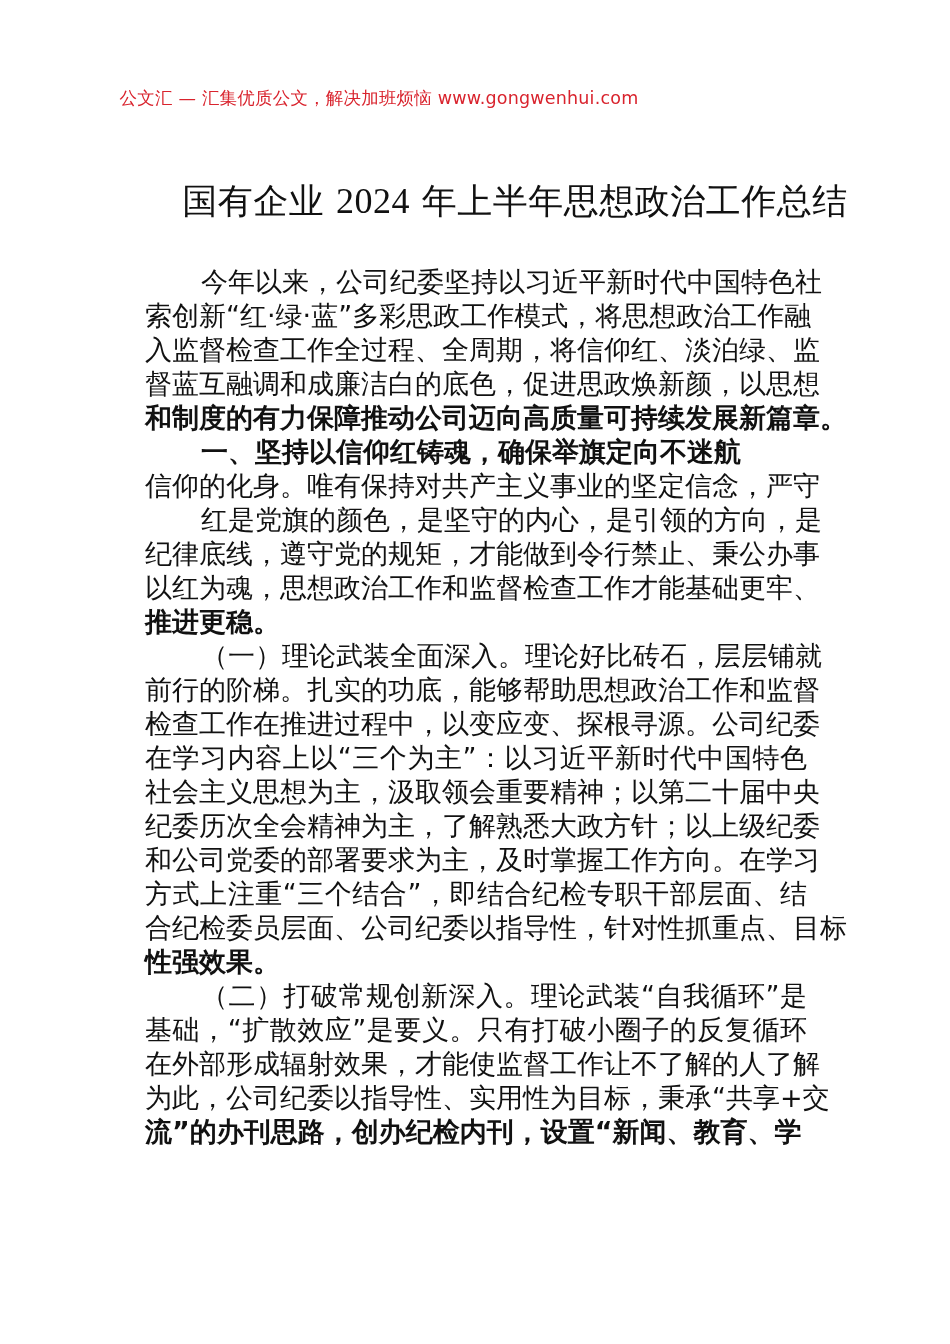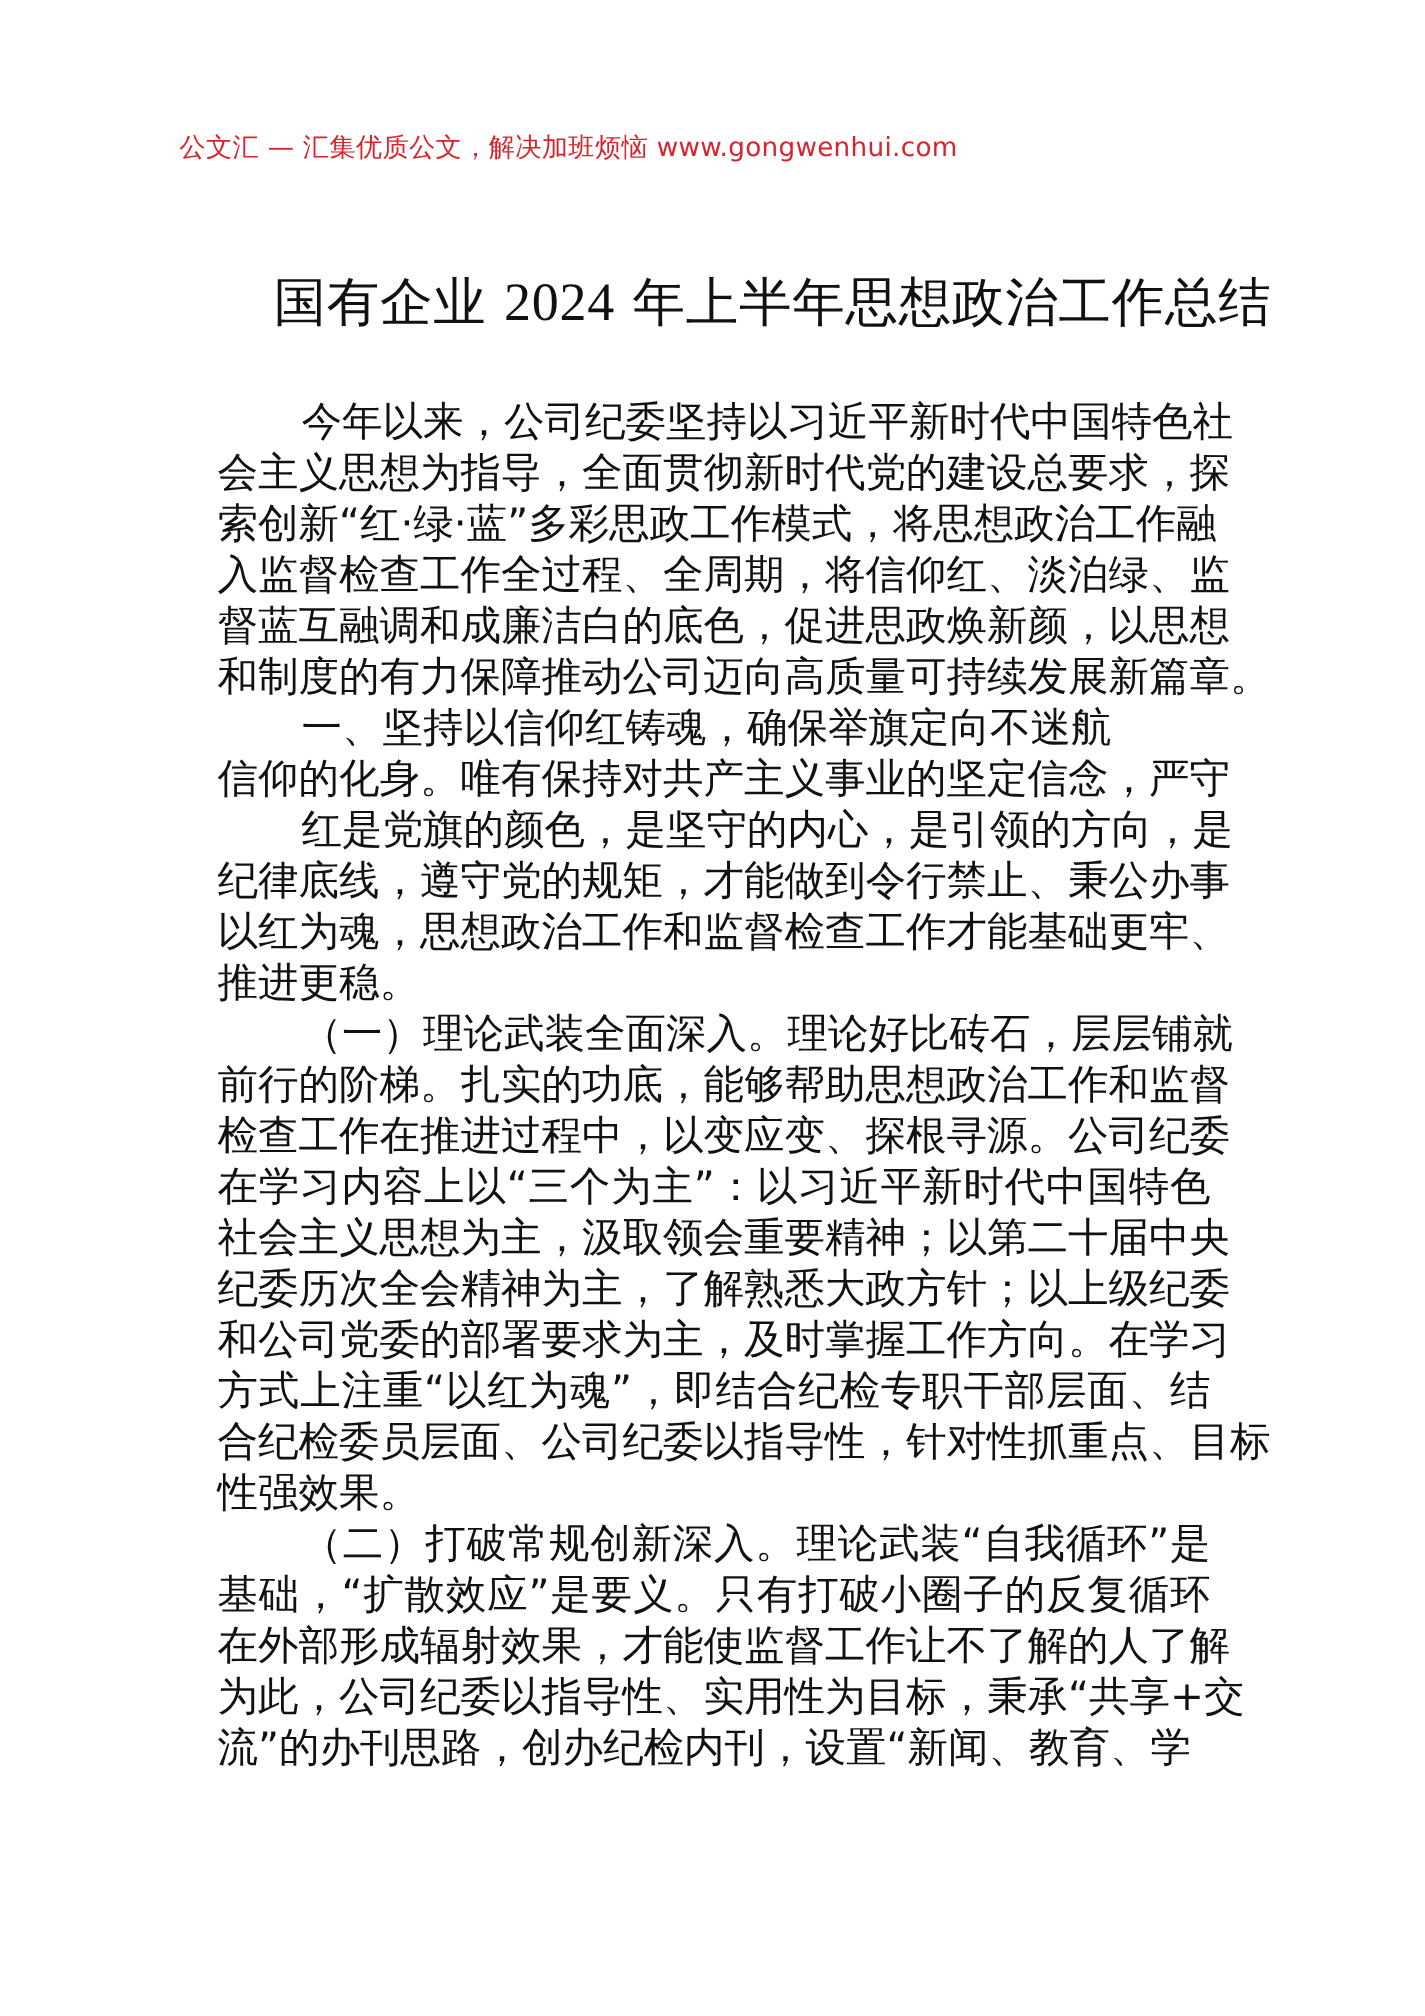--- a/index.html
+++ b/index.html
@@ -7,39 +7,38 @@
          font-family: "DejaVu Sans", "Liberation Sans", sans-serif; color: #000; }
   .header { position: absolute; top: 86px; left: 0; width: 758px; text-align: center;
             font-size: 17.5px; color: #d9232d; letter-spacing: 0.2px; }
   .title { position: absolute; top: 178px; left: 0; width: 950px; text-align: center;
            font-family: "DejaVu Sans", "Liberation Sans", sans-serif;
            font-size: 35px; color: #111; letter-spacing: 0.5px; padding-left: 40px; }
   .title .num { font-family: "Liberation Serif", "DejaVu Serif", serif; font-size: 36px; }
   .body { position: absolute; top: 265px; left: 145px; width: 662px; }
   .line { height: 34px; line-height: 34px; font-size: 27px; white-space: nowrap;
           text-align: justify; text-align-last: justify; color: #111; }
-  .line.last { text-align-last: left; }
+  .line.last { text-align-last: left; font-weight: bold; }
   .line.indent { padding-left: 56px; }
   .line.heading { text-align-last: left; font-family: "DejaVu Serif", "Liberation Serif", serif; }
 </style>
 </head>
 <body>
 
 <div class="header">公文汇 — 汇集优质公文，解决加班烦恼 www.gongwenhui.com</div>
 
 <div class="title">
   <span>国有企业</span>
   <span class="num">2024</span>
   <span>年上半年思想政治工作总结</span>
 </div>
 
 <div class="body" id="doc-body">
     <div>
       <div class="line indent">今年以来，公司纪委坚持以习近平新时代中国特色社</div>
-      <div class="line">会主义思想为指导，全面贯彻新时代党的建设总要求，探</div>
       <div class="line">索创新“红·绿·蓝”多彩思政工作模式，将思想政治工作融</div>
       <div class="line">入监督检查工作全过程、全周期，将信仰红、淡泊绿、监</div>
       <div class="line">督蓝互融调和成廉洁白的底色，促进思政焕新颜，以思想</div>
       <div class="line last">和制度的有力保障推动公司迈向高质量可持续发展新篇章。</div>
     </div>
     <div>
       <div class="line indent last heading">一、坚持以信仰红铸魂，确保举旗定向不迷航</div>
     </div>
     <div>
       <div class="line">信仰的化身。唯有保持对共产主义事业的坚定信念，严守</div>
@@ -49,21 +48,21 @@
       <div class="line last">推进更稳。</div>
     </div>
     <div>
       <div class="line indent">（一）理论武装全面深入。理论好比砖石，层层铺就</div>
       <div class="line">前行的阶梯。扎实的功底，能够帮助思想政治工作和监督</div>
       <div class="line">检查工作在推进过程中，以变应变、探根寻源。公司纪委</div>
       <div class="line">在学习内容上以“三个为主”：以习近平新时代中国特色</div>
       <div class="line">社会主义思想为主，汲取领会重要精神；以第二十届中央</div>
       <div class="line">纪委历次全会精神为主，了解熟悉大政方针；以上级纪委</div>
       <div class="line">和公司党委的部署要求为主，及时掌握工作方向。在学习</div>
-      <div class="line">方式上注重“以红为魂”，即结合纪检专职干部层面、结</div>
+      <div class="line">方式上注重“三个结合”，即结合纪检专职干部层面、结</div>
       <div class="line">合纪检委员层面、公司纪委以指导性，针对性抓重点、目标</div>
       <div class="line last">性强效果。</div>
     </div>
     <div>
       <div class="line indent">（二）打破常规创新深入。理论武装“自我循环”是</div>
       <div class="line">基础，“扩散效应”是要义。只有打破小圈子的反复循环</div>
       <div class="line">在外部形成辐射效果，才能使监督工作让不了解的人了解</div>
       <div class="line">为此，公司纪委以指导性、实用性为目标，秉承“共享+交</div>
       <div class="line last">流”的办刊思路，创办纪检内刊，设置“新闻、教育、学</div>
     </div>

